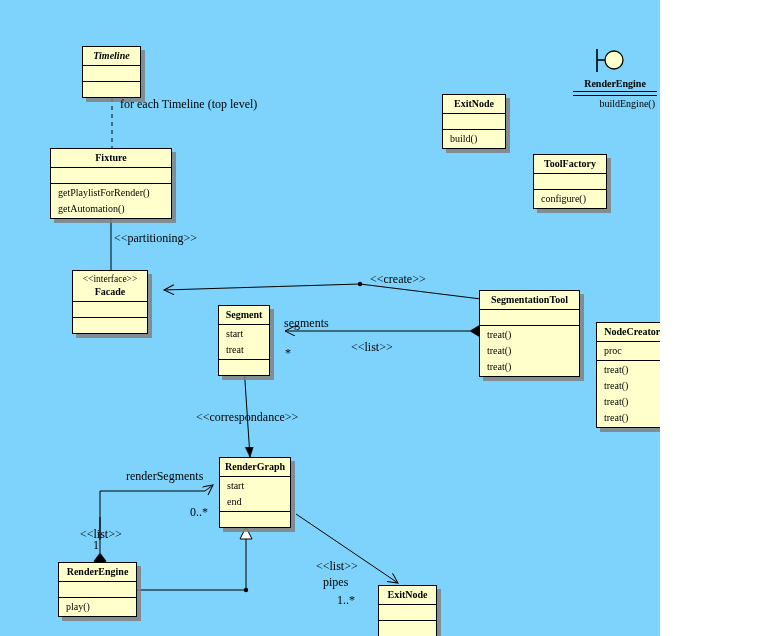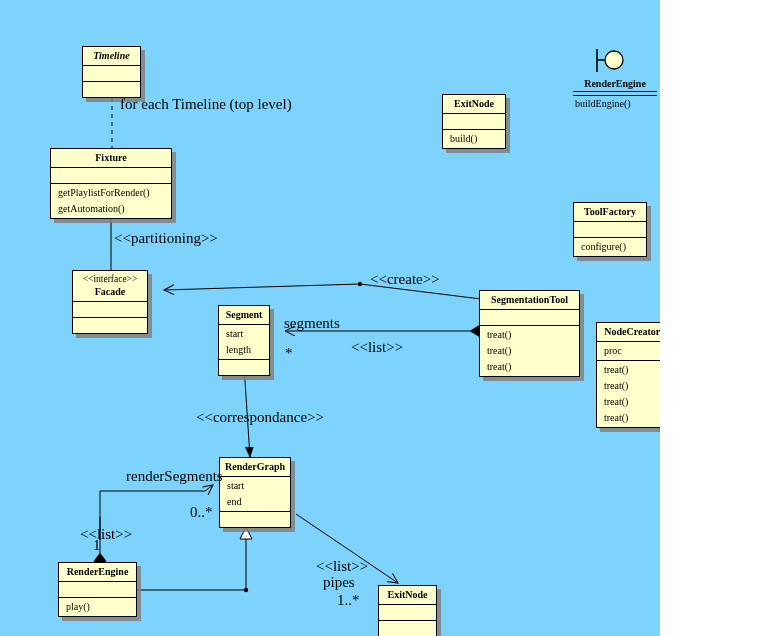--- a/index.html
+++ b/index.html
@@ -75,28 +75,28 @@
     line-height: 13px;
     border-bottom: 1px solid #000;
     padding: 0 2px 1px 2px;
   }
   .lollipop-sep {
     border-bottom: 1px solid #000;
     height: 3px;
   }
   .lollipop-op {
     font-size: 10px;
-    text-align: left;
+    text-align: right;
     line-height: 14px;
     padding: 1px 2px 0 2px;
   }
   
   .edge-label {
     position: absolute;
-    font-size: 15px;
+    font-size: 12px;
     line-height: 12px;
     color: #000000;
     white-space: nowrap;
     z-index: 6;
   }
 </style>
 </head>
 <body>
 
 <div id="canvas">
@@ -178,21 +178,21 @@
     <div class="uml-row uml-compartment">
       <div class="uml-member">getPlaylistForRender()</div>
       <div class="uml-member">getAutomation()</div>
     </div>
   </div>
 
   <div class="uml-class" style="left:218px; top:305px; width:52px;">
     <div class="uml-row uml-name">Segment</div>
     <div class="uml-row uml-compartment">
       <div class="uml-member">start</div>
-      <div class="uml-member">length</div>
+      <div class="uml-member">treat</div>
     </div>
     <div class="uml-row uml-compartment empty">&nbsp;</div>
   </div>
 
   <div class="uml-class" style="left:479px; top:290px; width:101px;">
     <div class="uml-row uml-name">SegmentationTool</div>
     <div class="uml-row uml-compartment empty">&nbsp;</div>
     <div class="uml-row uml-compartment">
       <div class="uml-member">treat()</div>
       <div class="uml-member">treat()</div>
@@ -214,21 +214,21 @@
   </div>
 
   <div class="uml-class" style="left:442px; top:94px; width:64px;">
     <div class="uml-row uml-name">ExitNode</div>
     <div class="uml-row uml-compartment empty">&nbsp;</div>
     <div class="uml-row uml-compartment">
       <div class="uml-member">build()</div>
     </div>
   </div>
 
-  <div class="uml-class" style="left:573px; top:154px; width:74px;margin-top:48px;">
+  <div class="uml-class" style="left:533px; top:154px; width:74px;">
     <div class="uml-row uml-name">ToolFactory</div>
     <div class="uml-row uml-compartment empty">&nbsp;</div>
     <div class="uml-row uml-compartment">
       <div class="uml-member">configure()</div>
     </div>
   </div>
 
   <div class="uml-class" style="left:219px; top:457px; width:72px;">
     <div class="uml-row uml-name">RenderGraph</div>
     <div class="uml-row uml-compartment">

